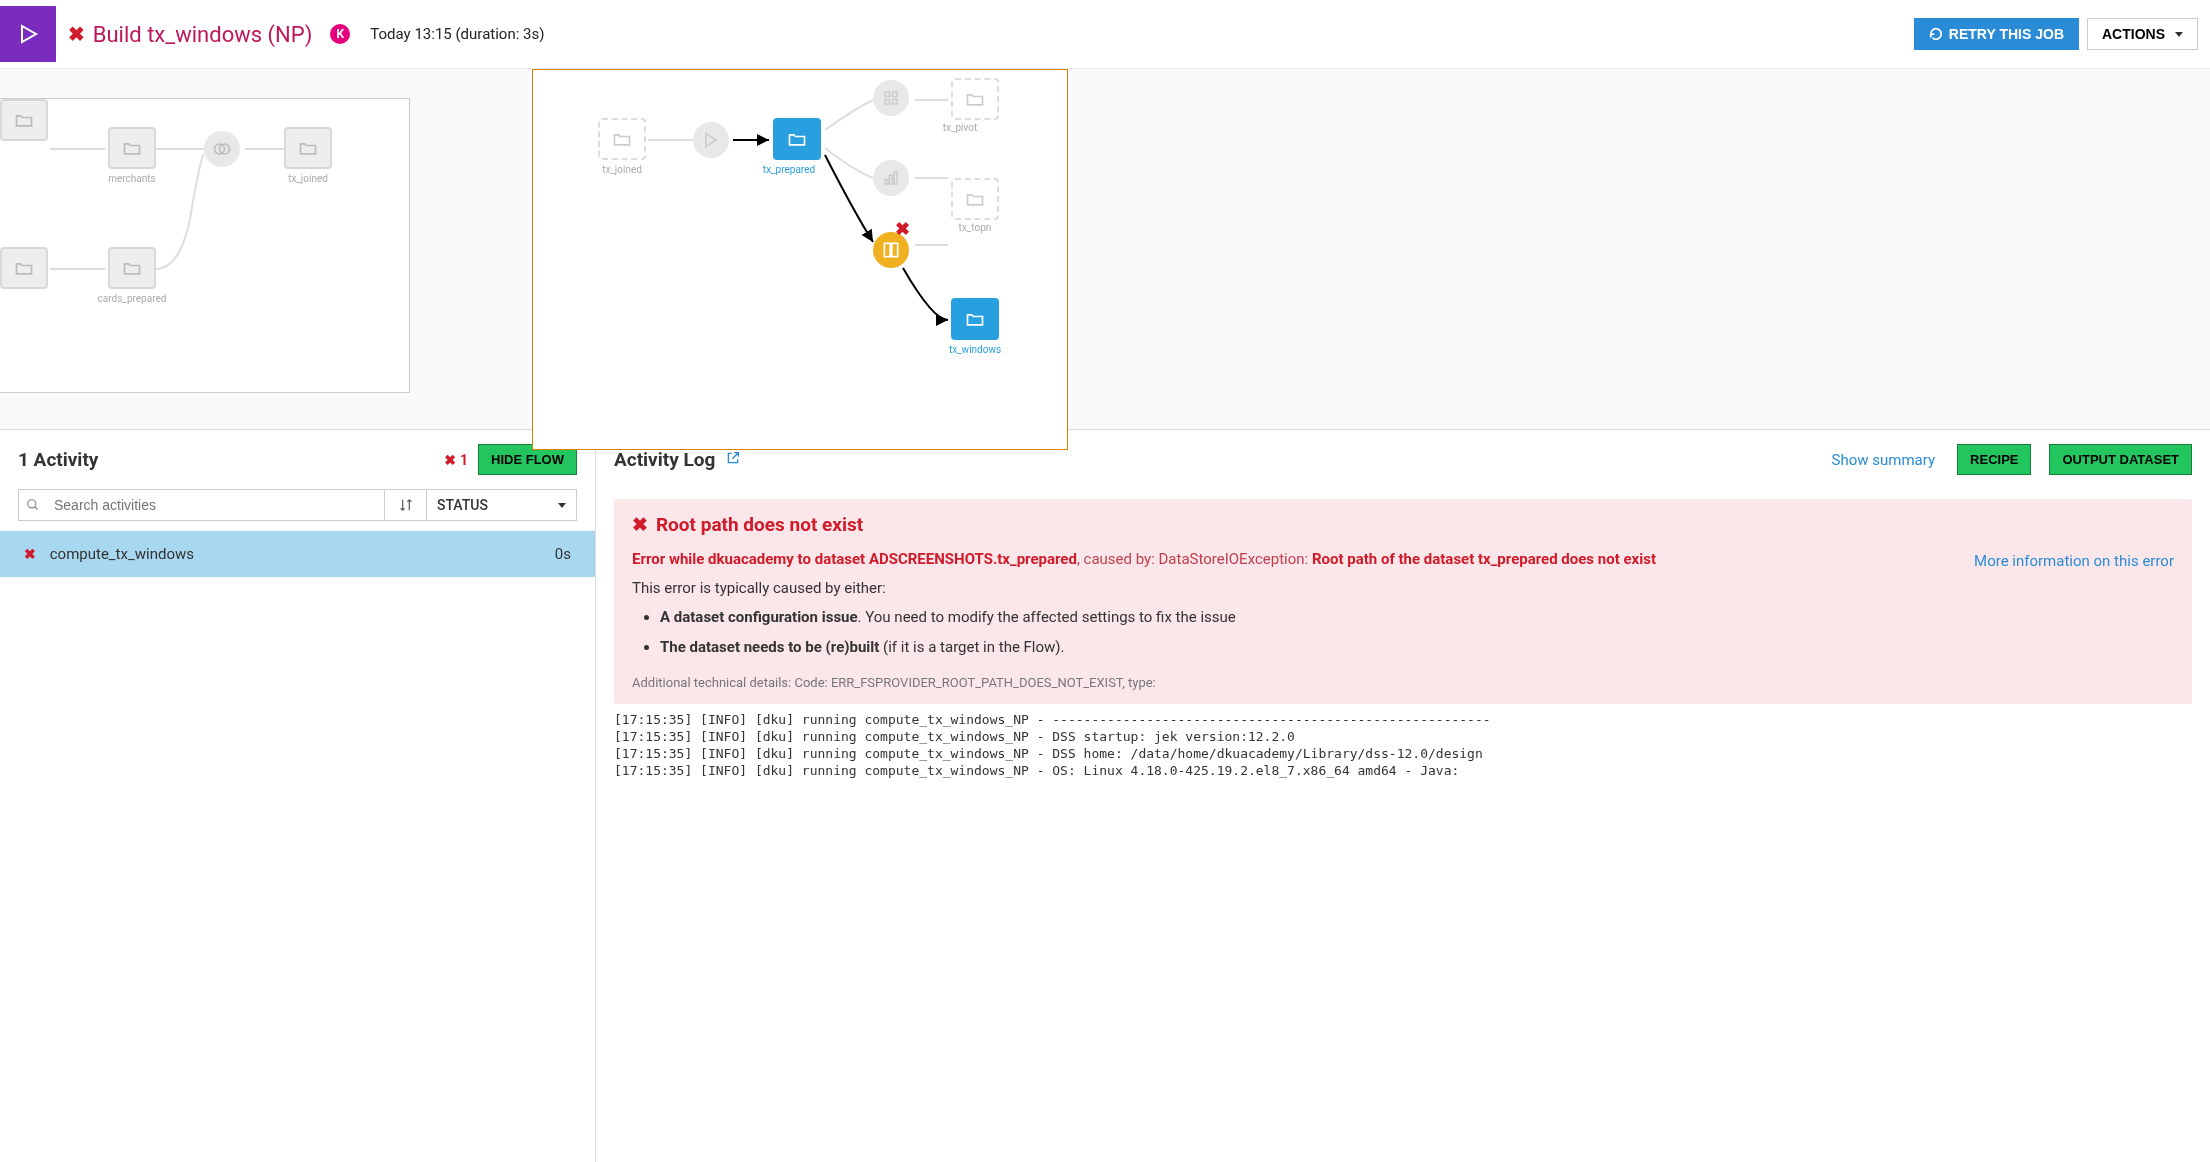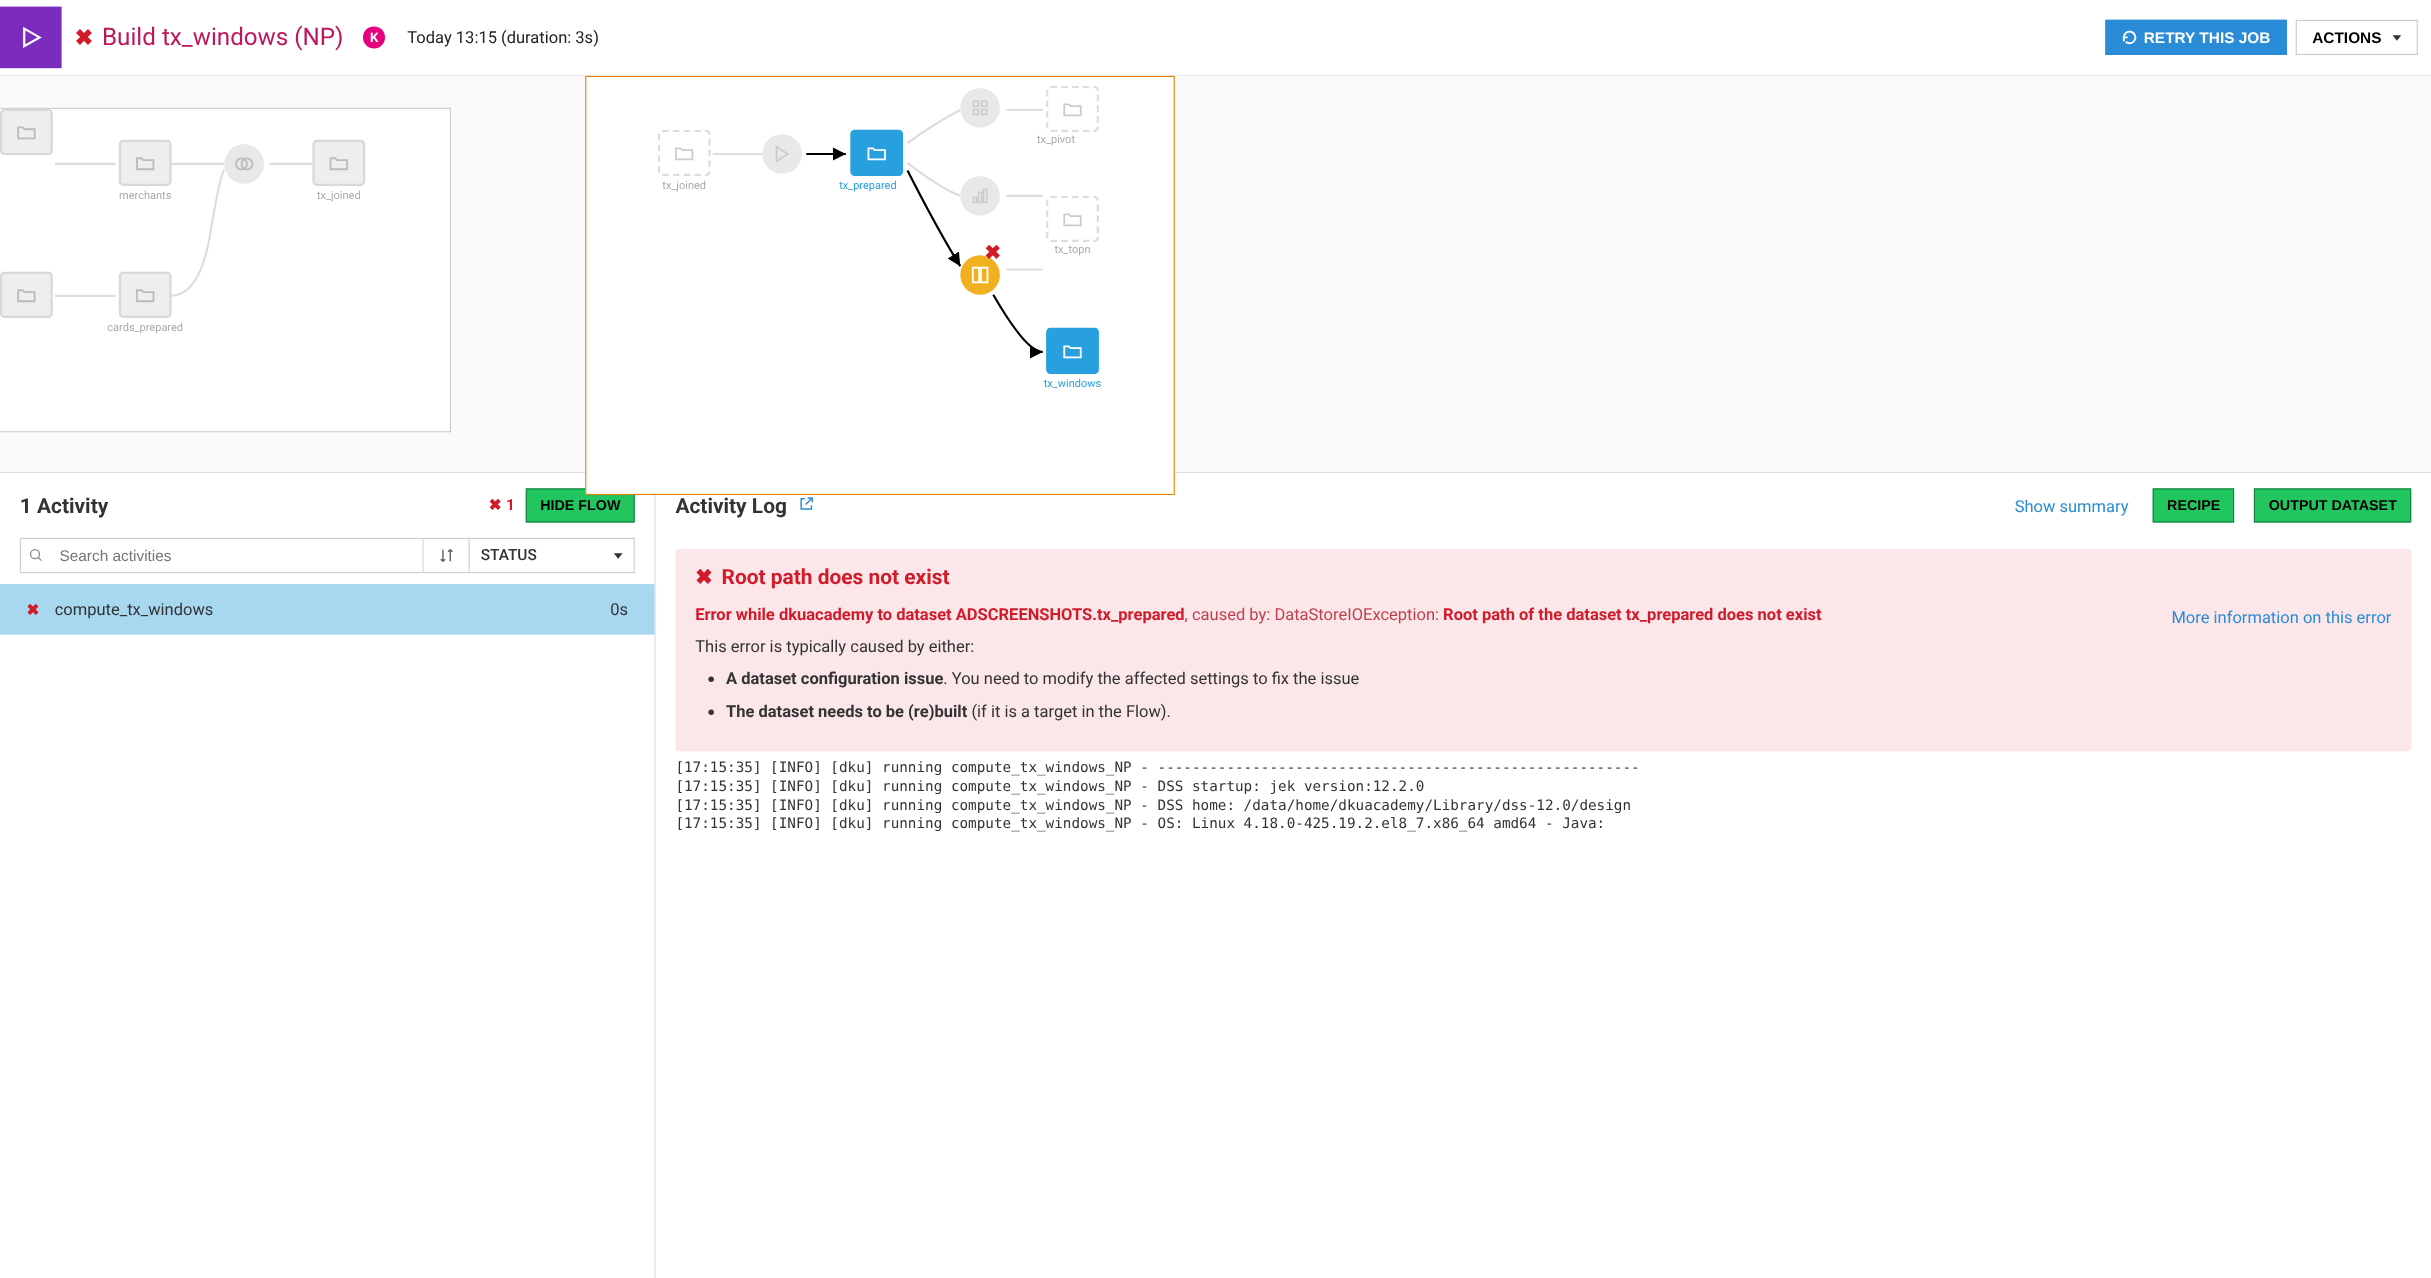--- a/index.html
+++ b/index.html
@@ -295,20 +295,21 @@
       <div class="error-body">
         <div class="error-left">
           <div class="error-subtitle">
             <span>Error while dkuacademy to dataset ADSCREENSHOTS.tx_prepared</span><span class="error-caused">, caused by: DataStoreIOException: </span><span>Root path of the dataset tx_prepared does not exist</span>
           </div>
           <div class="error-explain">This error is typically caused by either:</div>
           <ul class="error-list">
             <li><b>A dataset configuration issue</b><span>. You need to modify the affected settings to fix the issue</span></li>
             <li><b>The dataset needs to be (re)built</b><span> (if it is a target in the Flow).</span></li>
           </ul>
+          <div class="error-tech">Additional technical details: Code: ERR_FSPROVIDER_ROOT_PATH_DOES_NOT_EXIST, type:</div>
         </div>
         <div class="more-info">More information on this error</div>
       </div>
     </div>
 
     <div class="log-lines">[17:15:35] [INFO] [dku] running compute_tx_windows_NP - --------------------------------------------------------
 [17:15:35] [INFO] [dku] running compute_tx_windows_NP - DSS startup: jek version:12.2.0
 [17:15:35] [INFO] [dku] running compute_tx_windows_NP - DSS home: /data/home/dkuacademy/Library/dss-12.0/design
 [17:15:35] [INFO] [dku] running compute_tx_windows_NP - OS: Linux 4.18.0-425.19.2.el8_7.x86_64 amd64 - Java:</div>
   </div>

